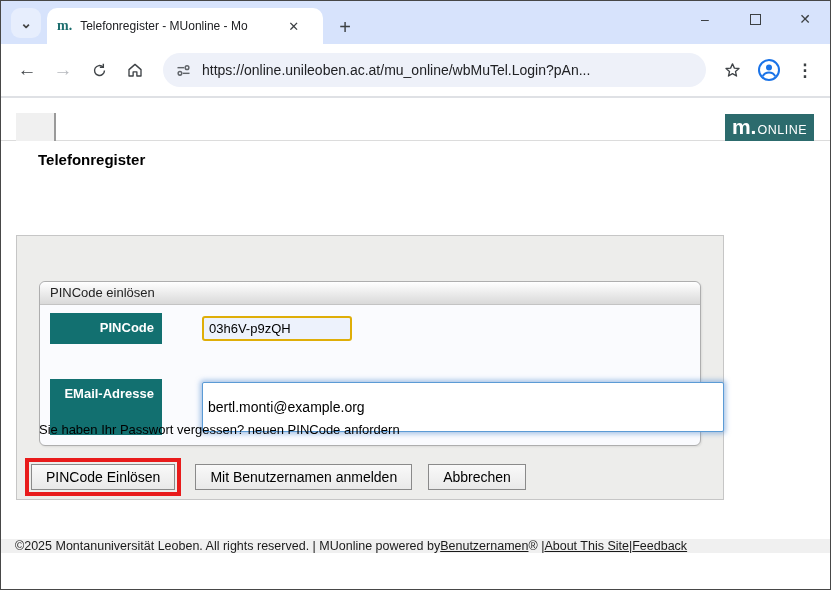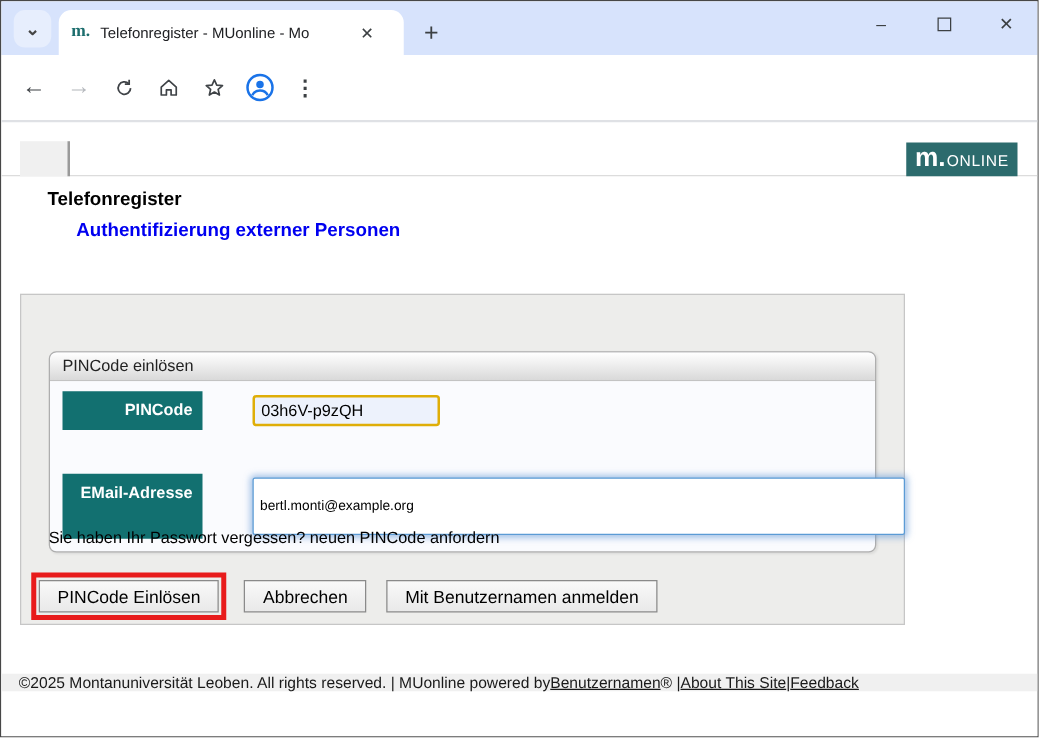--- a/index.html
+++ b/index.html
@@ -59,21 +59,21 @@
     background:#fafbfe; box-shadow:1px 1px 2px rgba(0,0,0,0.08); }
   .group-header { background:linear-gradient(#ffffff,#d9d9d9); border-bottom:1px solid #c3c3c3;
     border-radius:6px 6px 0 0; padding:3px 10px 4px; font-size:13px; color:#222; }
   .group-body { padding:8px 10px 10px; border-radius:0 0 6px 6px; }
   .field-grid { display:grid; grid-template-columns:112px 1fr;gap:35px; }
   .field-label { background:#127070; color:#fff; font-weight:bold; font-size:13px; text-align:right;
     padding:7px 8px 7px 4px; }
   .field-cell { padding:3px 0 3px 5px; display:flex; align-items:center; }
   .pin-input { width:150px; font-size:13px; font-family:"Liberation Sans",sans-serif; padding:3px 5px;
     border:2px solid #dfae08; background:#edf2fc; border-radius:3px; outline:none; }
-  .email-input { width:522px; font-size:11px; font-family:"Liberation Sans",sans-serif; padding:16px 5px;
+  .email-input { width:522px; font-size:14px; font-family:"Liberation Sans",sans-serif; padding:16px 5px;
     border:1px solid #5b9bd5; border-radius:2px; outline:none;
     box-shadow:0 0 5px 2px rgba(96,150,214,0.55); }
 
   .forgot-line { position:absolute; left:22px; top:186px; font-size:13px; color:#000; }
   .forgot-link { color:#000; cursor:pointer; }
 
   .button-row { position:absolute; left:14px; top:228px; display:flex; align-items:center; gap:16px; }
   .btn { font-size:14px; font-family:"Liberation Sans",sans-serif; color:#000; background:linear-gradient(#f9f9f9,#e9e9e9);
     border:1px solid #8a8a8a; padding:4px 14px; cursor:pointer; }
   .btn-highlighted { outline:4px solid #e81b1b; outline-offset:2px; margin-right:4px; }
@@ -111,20 +111,29 @@
       <svg class="icon-svg" width="17" height="17" viewBox="0 0 24 24">
         <path d="M19 12a7 7 0 1 1-2.05-4.95" fill="none" stroke="#3f4347" stroke-width="2"></path>
         <path d="M17.4 2.6v4.9h-4.9" fill="none" stroke="#3f4347" stroke-width="2"></path>
       </svg>
     </div>
     <div class="nav-btn">
       <svg class="icon-svg" width="18" height="18" viewBox="0 0 24 24">
         <path d="M4 11.5 12 4.5 20 11.5 V20 H14.5 V14.5 H9.5 V20 H4 Z" fill="none" stroke="#3f4347" stroke-width="1.8" stroke-linejoin="round"></path>
       </svg>
     </div>
+    <div class="omnibox">
+      <svg class="icon-svg" width="17" height="17" viewBox="0 0 24 24">
+        <path d="M3.5 8 H13" stroke="#5f6368" stroke-width="2" fill="none"></path>
+        <circle cx="17" cy="8" r="2.6" stroke="#5f6368" stroke-width="2" fill="none"></circle>
+        <path d="M11 16 H20.5" stroke="#5f6368" stroke-width="2" fill="none"></path>
+        <circle cx="7" cy="16" r="2.6" stroke="#5f6368" stroke-width="2" fill="none"></circle>
+      </svg>
+      <span class="url-text">https://online.unileoben.ac.at/mu_online/wbMuTel.Login?pAn...</span>
+    </div>
     <div class="nav-btn">
       <svg class="icon-svg" width="19" height="19" viewBox="0 0 24 24">
         <path d="M12 3.6 14.4 9 20.2 9.5 15.8 13.3 17.1 19 12 16 6.9 19 8.2 13.3 3.8 9.5 9.6 9 Z" fill="none" stroke="#3f4347" stroke-width="1.7" stroke-linejoin="round"></path>
       </svg>
     </div>
     <div class="profile-btn">
       <svg class="icon-svg" width="24" height="24" viewBox="0 0 24 24">
         <circle cx="12" cy="12" r="10" fill="none" stroke="#1a73e8" stroke-width="2"></circle>
         <circle cx="12" cy="9.5" r="3" fill="#1a73e8"></circle>
         <path d="M5.8 18.2 C7.2 15.4 9.4 14.4 12 14.4 C14.6 14.4 16.8 15.4 18.2 18.2" fill="none" stroke="#1a73e8" stroke-width="2"></path>
@@ -136,21 +145,20 @@
   <div class="page">
     <div class="page-header">
       <div class="corner-box"></div>
       <div class="logo">
         <span class="logo-mark">m.</span>
         <span class="logo-text">ONLINE</span>
       </div>
     </div>
 
     <div class="page-title">Telefonregister</div>
-    <div class="page-subtitle">Authentifizierung externer Personen</div>
 
     <div class="panel">
       <div class="group-box">
         <div class="group-header">PINCode einlösen</div>
         <div class="group-body">
           <div class="field-grid">
             <div class="field-label">PINCode</div>
             <div class="field-cell">
               <input class="pin-input" type="text" value="03h6V-p9zQH" style="">
             </div>
@@ -161,22 +169,22 @@
           </div>
         </div>
       </div>
 
       <div class="forgot-line">
         <span>Sie haben Ihr Passwort vergessen? </span><a class="forgot-link">neuen PINCode anfordern</a>
       </div>
 
       <div class="button-row">
         <button class="btn btn-highlighted">PINCode Einlösen</button>
+        <button class="btn">Mit Benutzernamen anmelden</button>
         <button class="btn">Abbrechen</button>
-        <button class="btn">Mit Benutzernamen anmelden</button>
       </div>
     </div>
 
     <div class="page-footer">
       <span>©2025 Montanuniversität Leoben. All rights reserved. | MUonline powered by </span>
         <a class="footer-link">Benutzernamen</a>
         <span>® | </span>
         <a class="footer-link">About This Site</a>
         <span> | </span>
         <a class="footer-link">Feedback</a>

